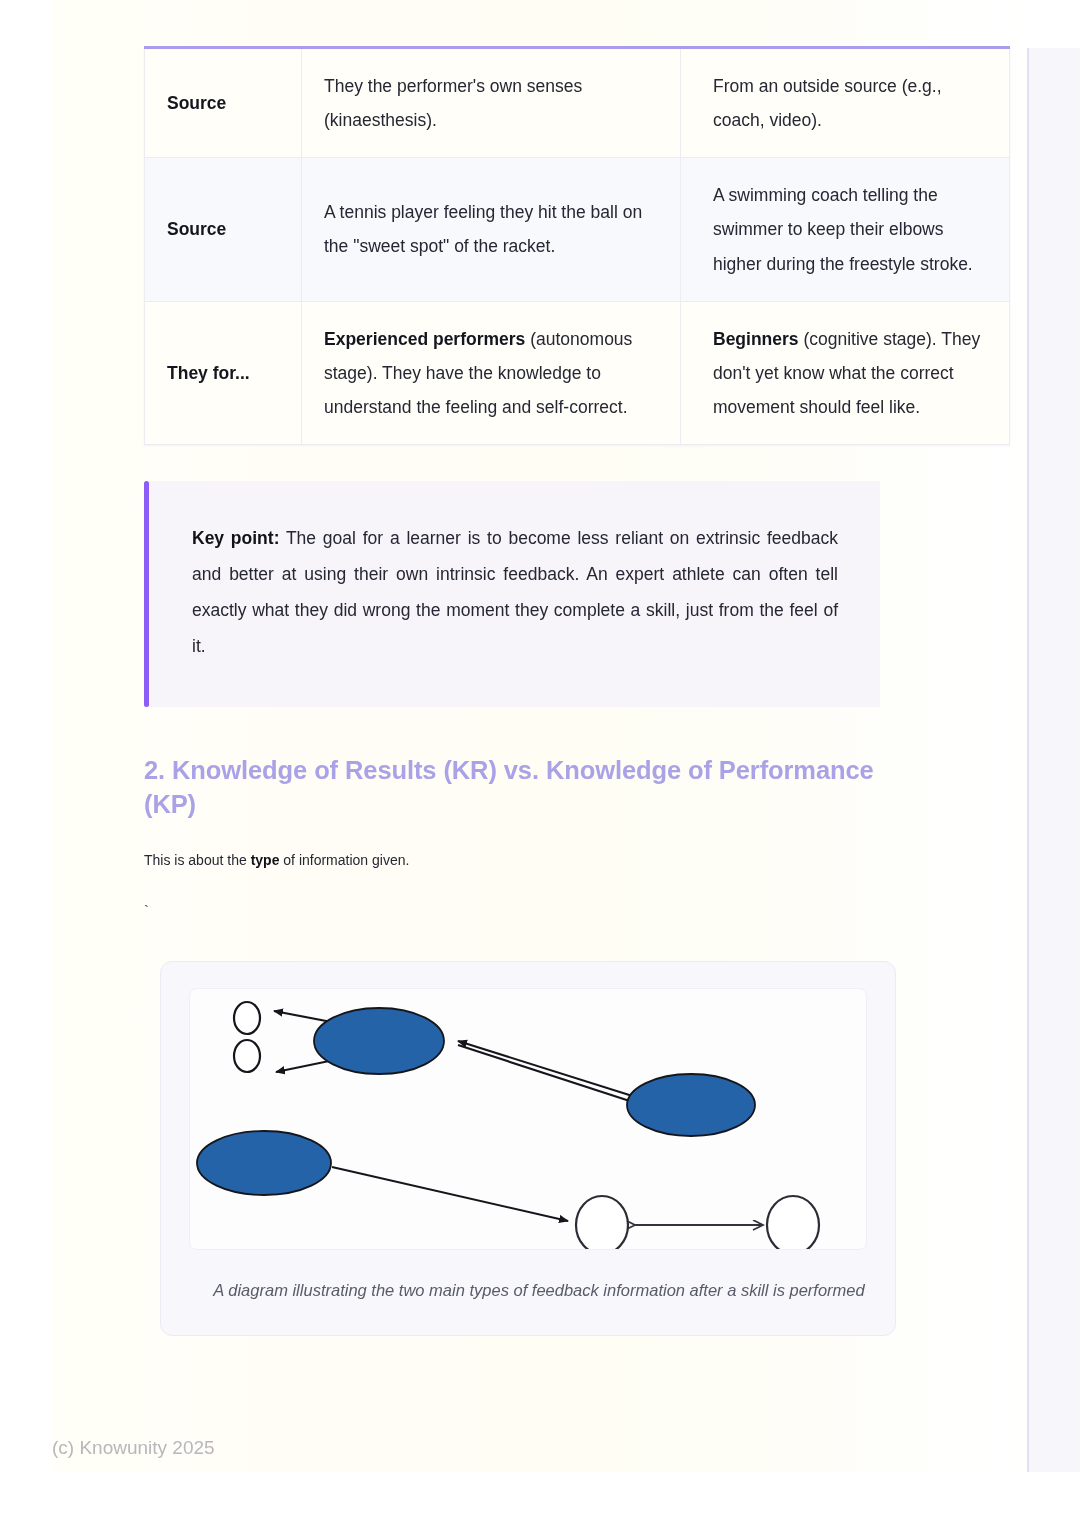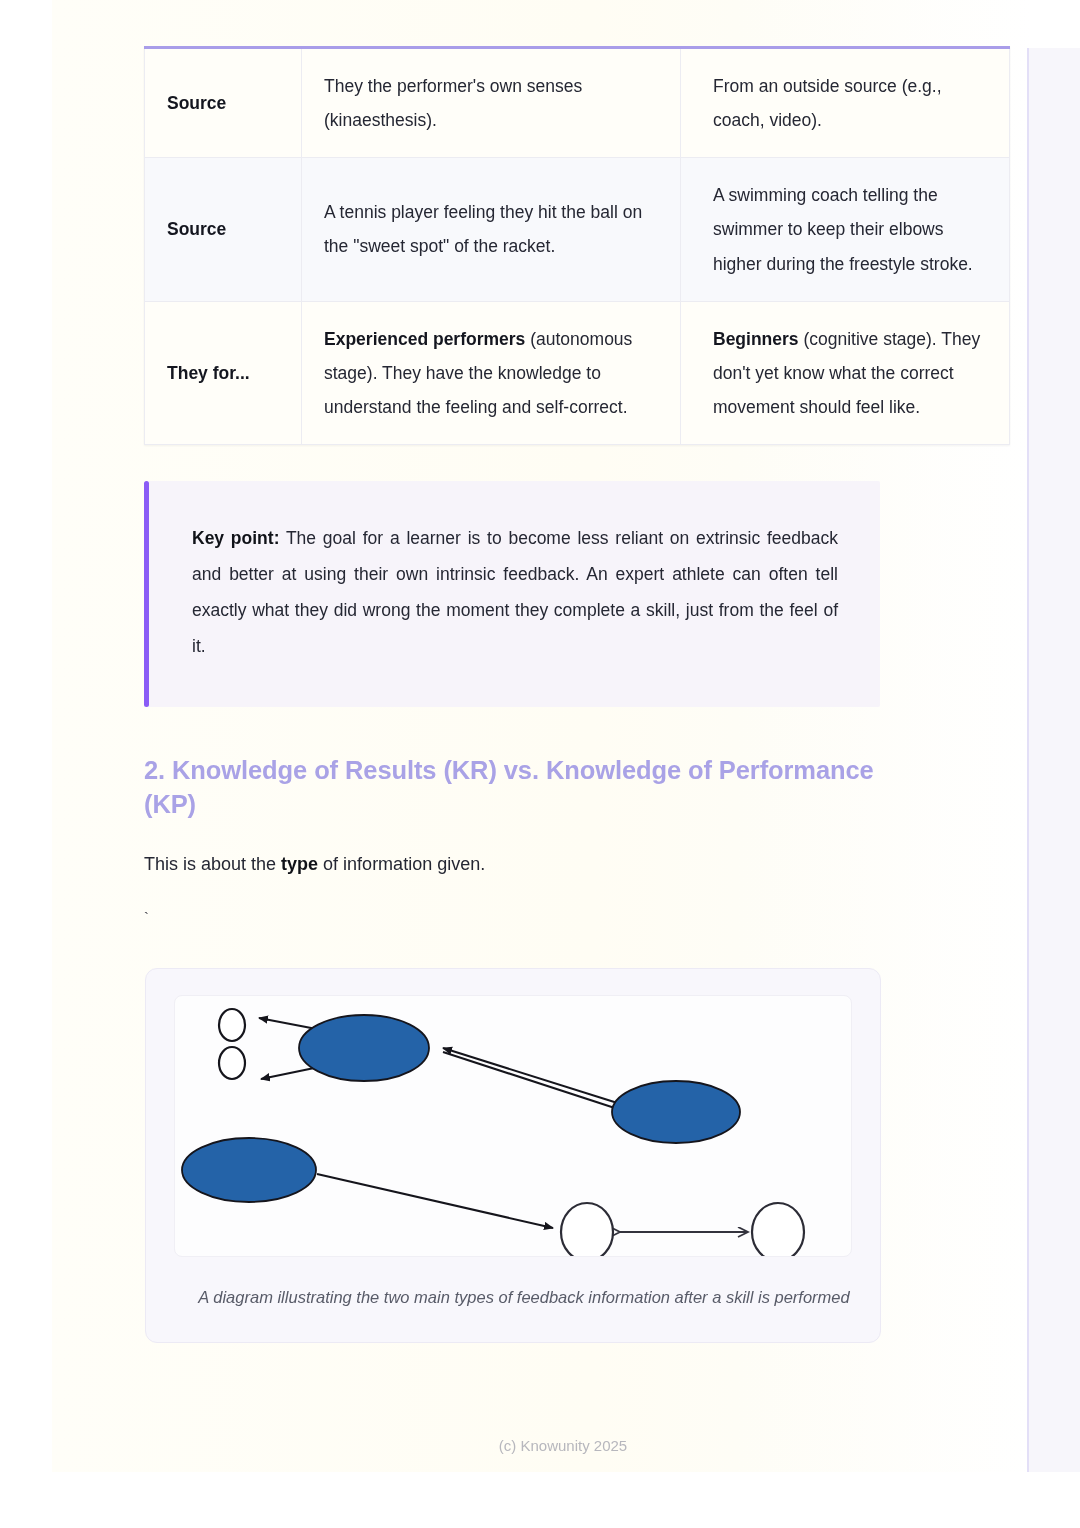--- a/index.html
+++ b/index.html
@@ -107,21 +107,21 @@
     width: 730px;
     font-size: 25.5px;
     line-height: 1.35;
     font-weight: bold;
     color: #a9a2e6;
     letter-spacing: -0.1px;
   }
 
   p.lead {
     margin: 28px 0 16px 0;
-    font-size: 18px;
+    font-size: 14px;
     line-height: 1.7;
     color: #252733;
   }
   p.lead b { font-weight: bold; color: #101218; }
 
   p.stray {
     margin: 30px 0 0 0;
     font-size: 15px;
     line-height: 1;
     color: #3a3a44;
@@ -156,22 +156,22 @@
     line-height: 1.75;
     color: #585b68;
   }
 
   
   #footer-copy {
     position: absolute;
     left: 0;
     top: 1437px;
     width: 1022px;
-    text-align: center;
-    font-size: 15px;
+    text-align: left;
+    font-size: 19px;
     color: #b7b7bd;
     font-family: "Liberation Sans", sans-serif;
   }
 </style>
 </head>
 <body>
 
 <div id="page-sheet">
 
   <div id="right-band"></div>
@@ -202,21 +202,21 @@
       <div class="accent"></div>
       <p><b>Key point:</b><span> The goal for a learner is to become less reliant on extrinsic feedback and better at using their own intrinsic feedback. An expert athlete can often tell exactly what they did wrong the moment they complete a skill, just from the feel of it.</span></p>
     </div>
 
     <h2 class="section-title">2. Knowledge of Results (KR) vs. Knowledge of Performance (KP)</h2>
 
     <p class="lead"><span>This is about the </span><b>type</b><span> of information given.</span></p>
 
     <p class="stray">`</p>
 
-    <figure class="figure" style="margin-left:1px;margin-right:0;">
+    <figure class="figure" style="margin-left:16px;margin-right:0;">
       <div class="img-card">
         <svg width="678" height="262" viewBox="0 0 678 262">
           <defs>
             <marker id="ahSolid" markerWidth="11" markerHeight="11" refX="9" refY="4.2" orient="auto" markerUnits="userSpaceOnUse">
               <path d="M0,0 L10,4.2 L0,8.4 z" fill="#15151c"></path>
             </marker>
             <marker id="ahOpenR" markerWidth="13" markerHeight="13" refX="10" refY="5" orient="auto" markerUnits="userSpaceOnUse">
               <path d="M1,0 L11,5 L1,10" fill="none" stroke="#33333d" stroke-width="1.8"></path>
             </marker>
             <marker id="ahOpenL" markerWidth="13" markerHeight="13" refX="10" refY="5" orient="auto" markerUnits="userSpaceOnUse">

